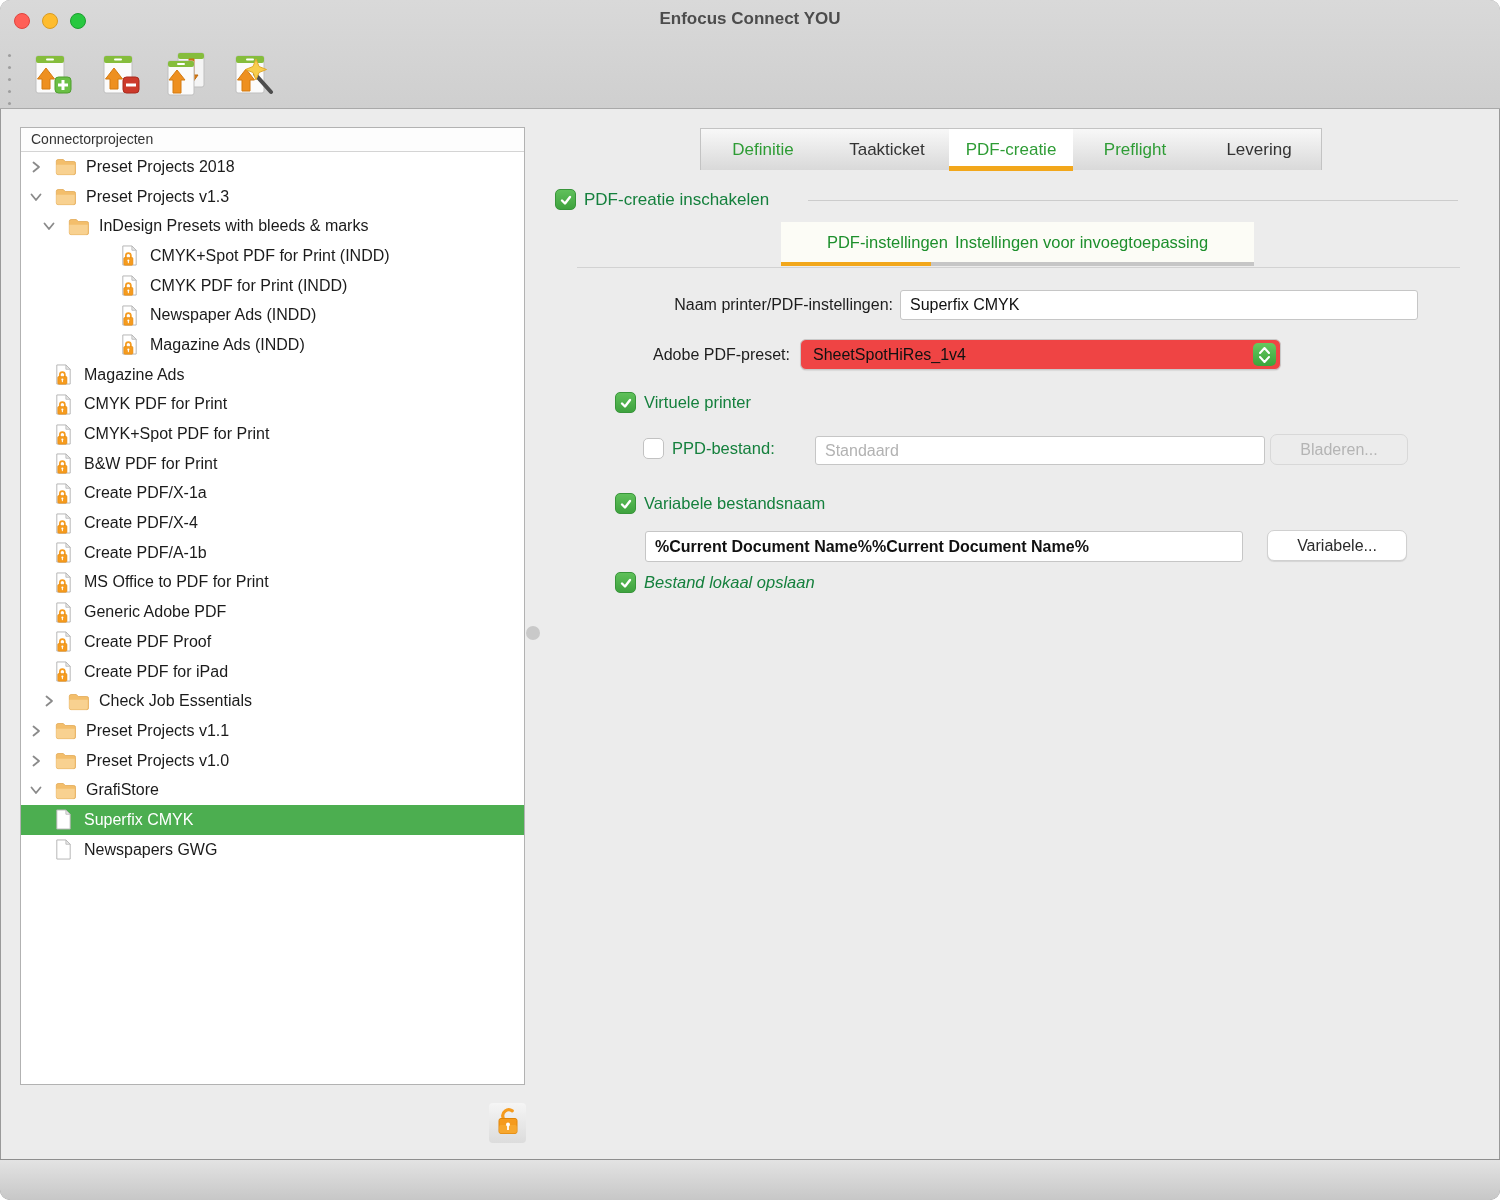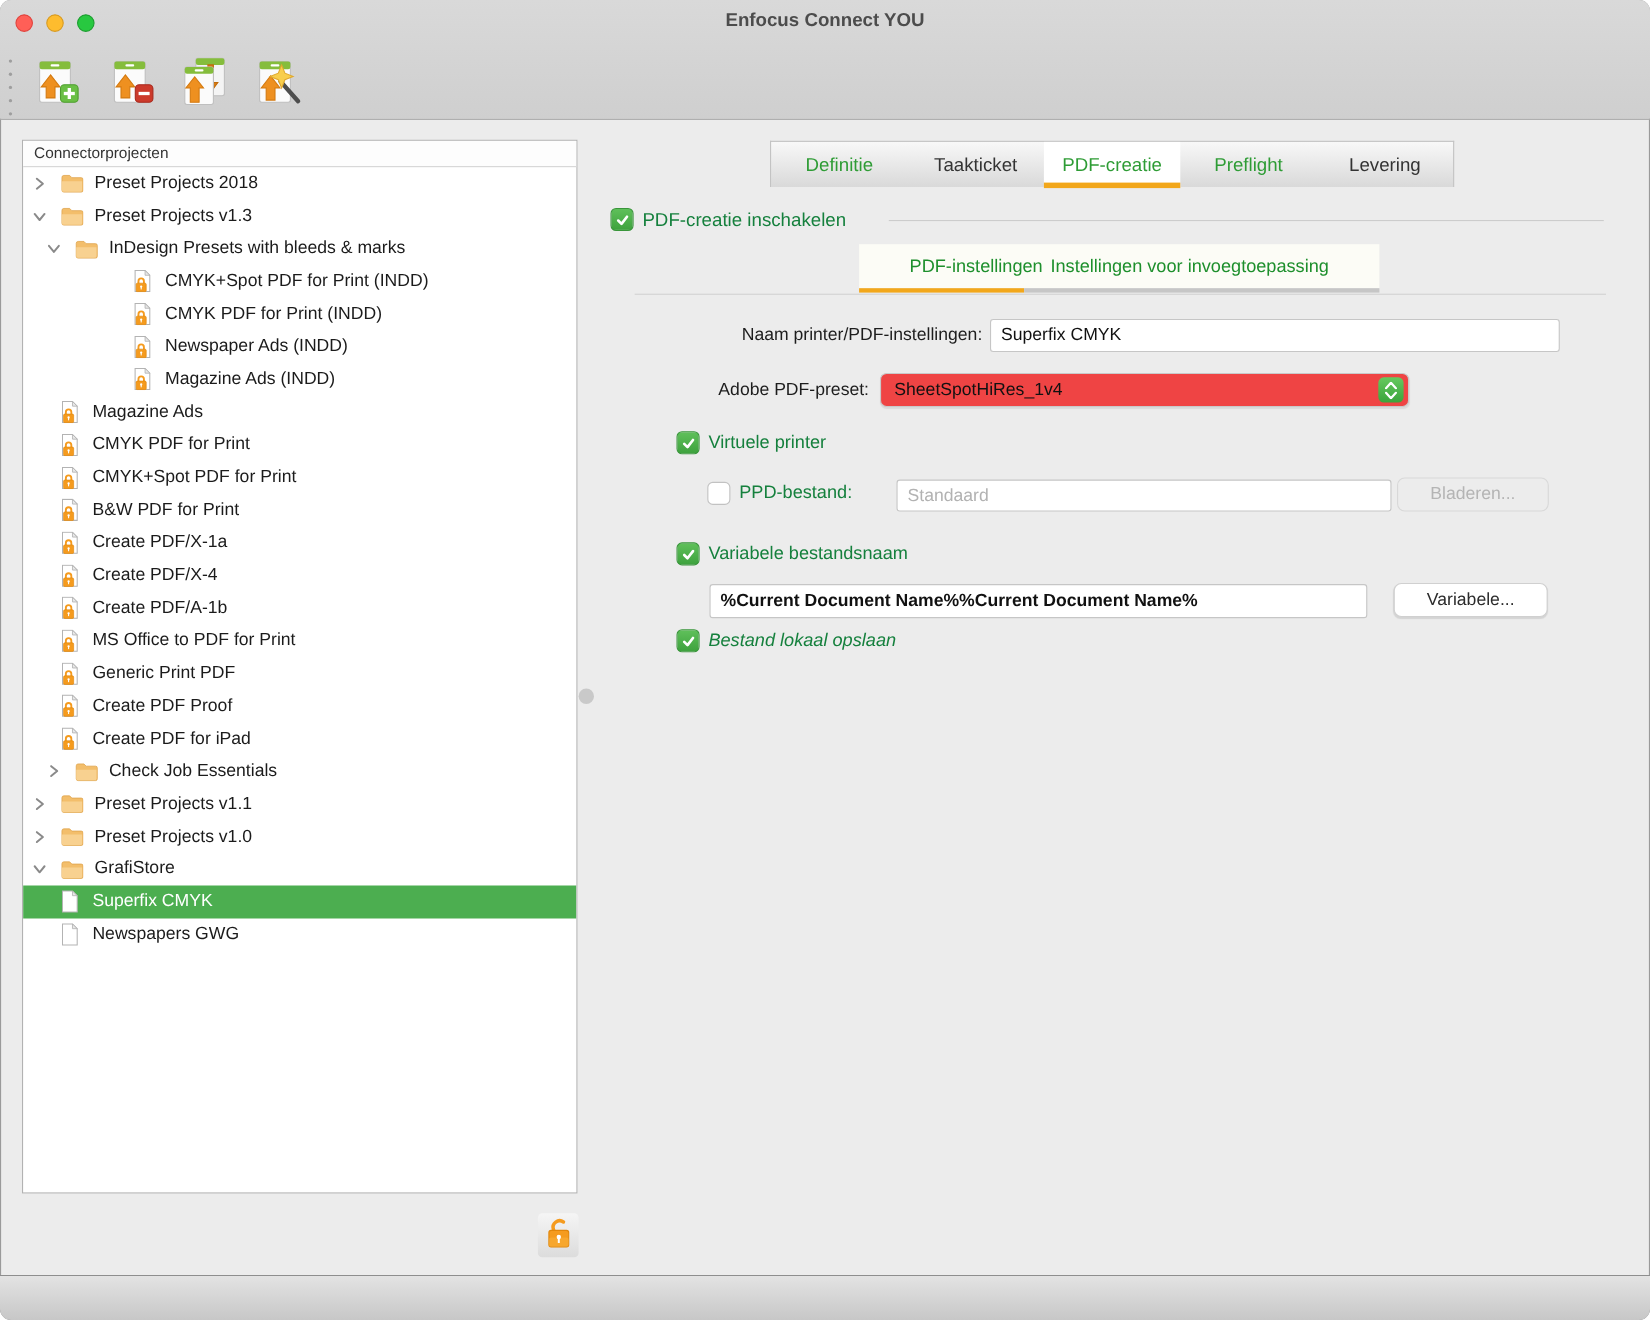--- a/index.html
+++ b/index.html
@@ -278,21 +278,21 @@
       <div class="trow lvl2">
         <svg class="ic">
             <use href="#sym-doclock"></use>
           </svg>
         <span class="lbl">MS Office to PDF for Print</span>
       </div>
       <div class="trow lvl2">
         <svg class="ic">
             <use href="#sym-doclock"></use>
           </svg>
-        <span class="lbl">Generic Print PDF</span>
+        <span class="lbl">Generic Adobe PDF</span>
       </div>
       <div class="trow lvl2">
         <svg class="ic">
             <use href="#sym-doclock"></use>
           </svg>
         <span class="lbl">Create PDF Proof</span>
       </div>
       <div class="trow lvl2">
         <svg class="ic">
             <use href="#sym-doclock"></use>

